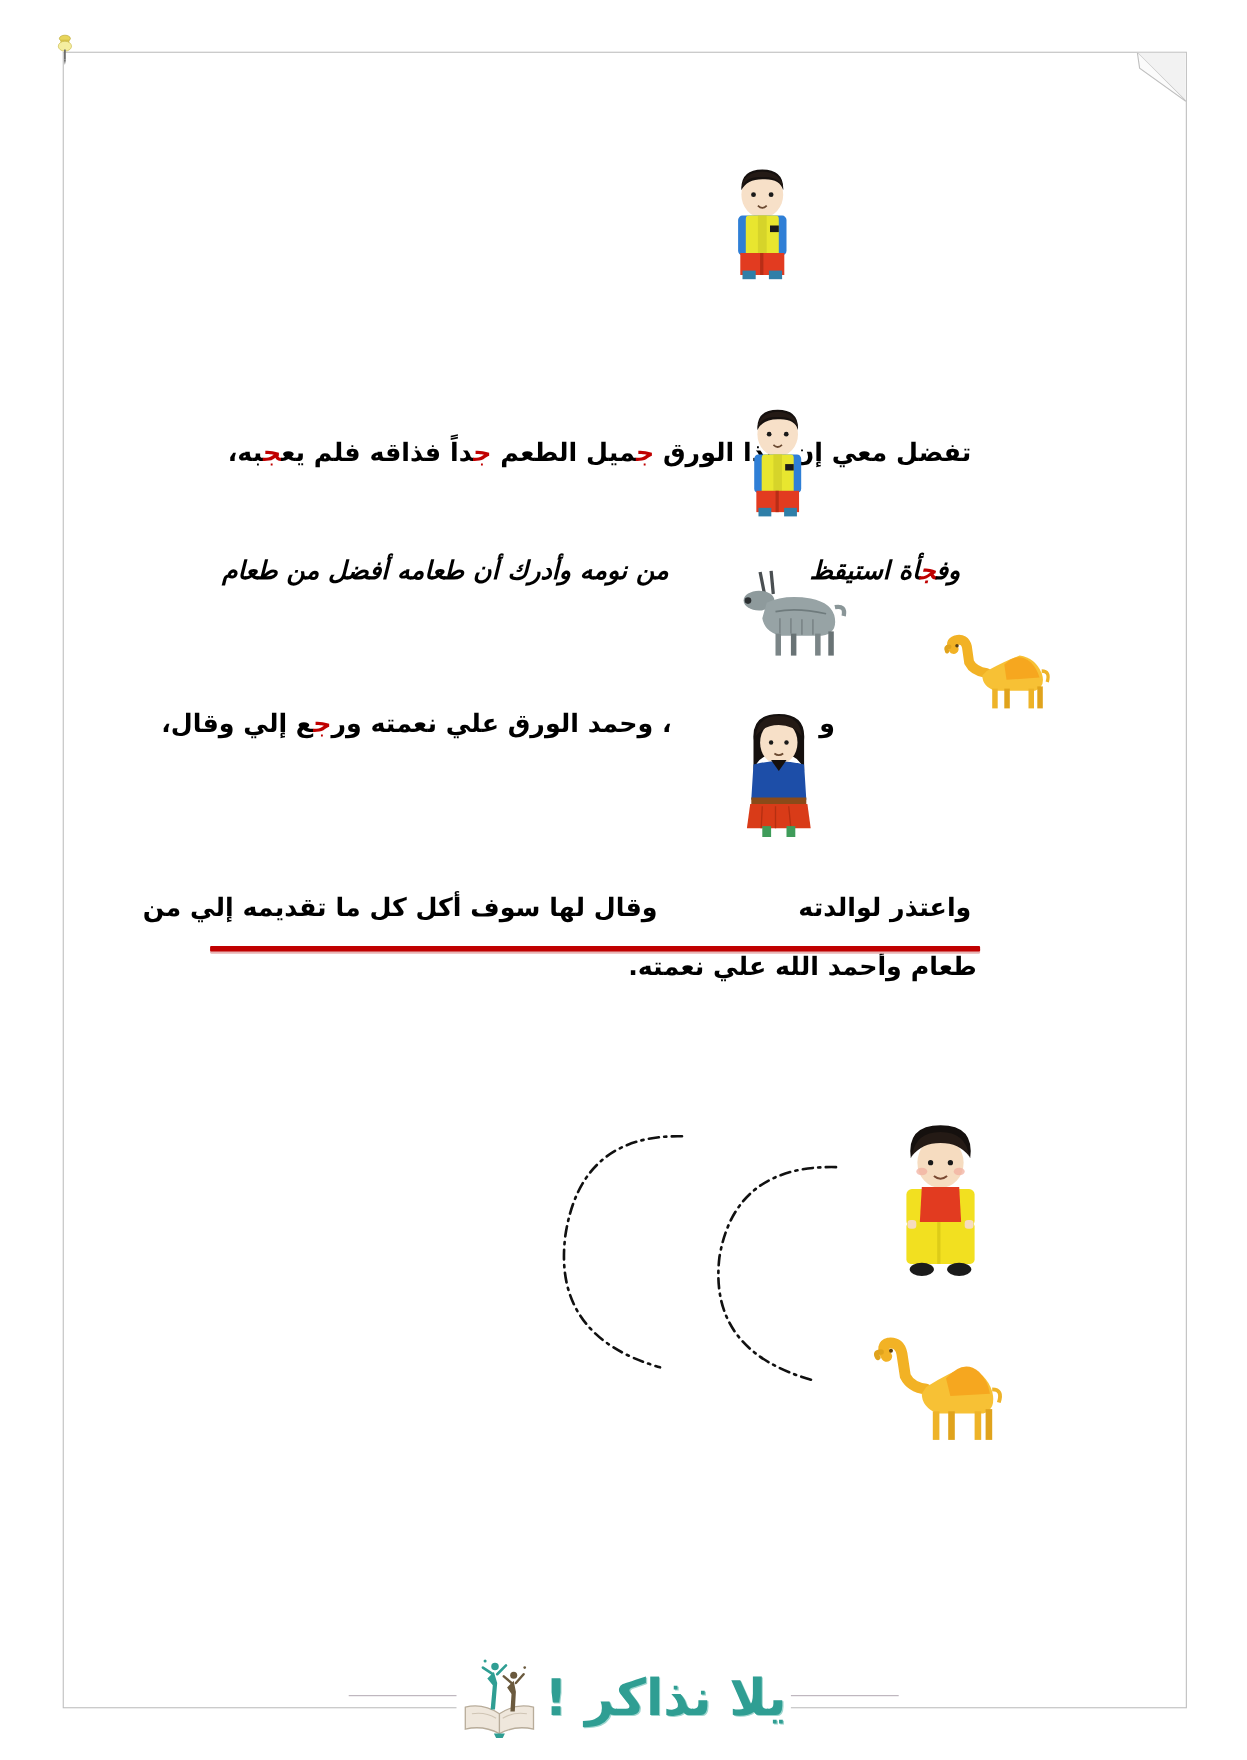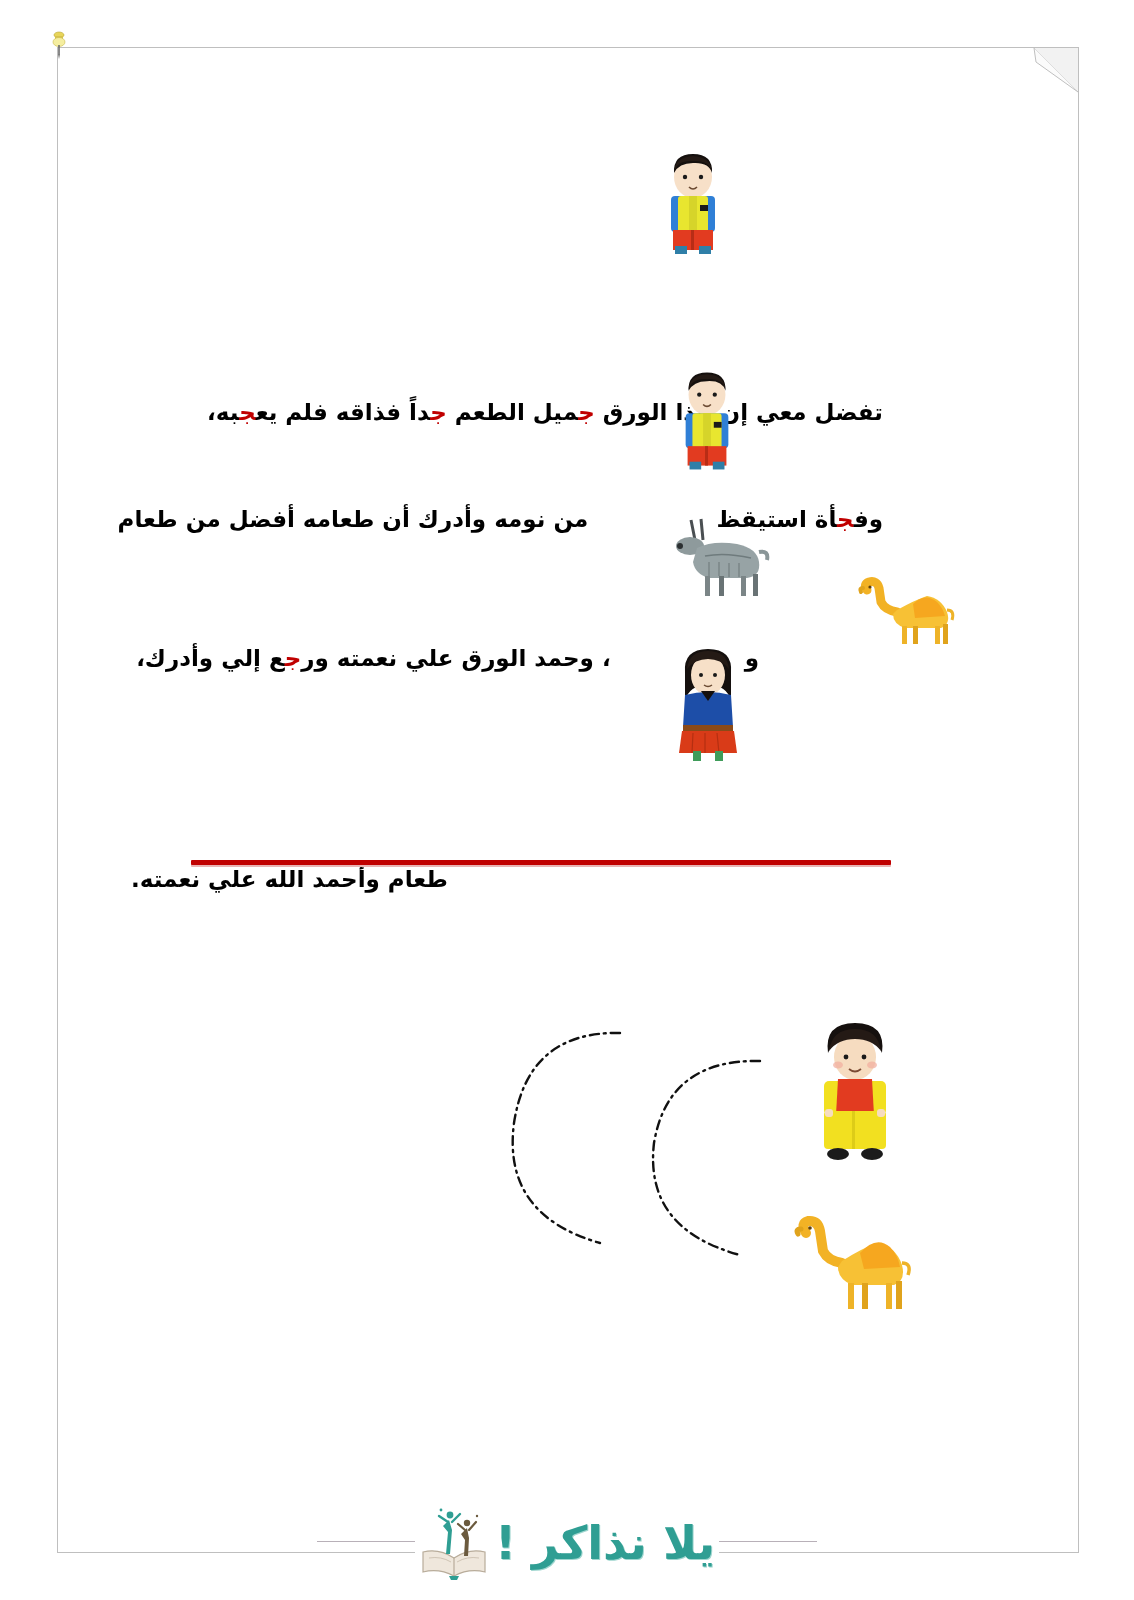--- a/index.html
+++ b/index.html
@@ -184,21 +184,21 @@
       <rect x="12" y="47" width="44" height="36" rx="4" fill="#2f7fd6"></rect>
       <rect x="19" y="47" width="30" height="38" rx="3" fill="#e8e62f"></rect>
       <rect x="30" y="47" width="8" height="38" fill="#d6d42a"></rect>
       <rect x="41" y="56" width="8" height="6" fill="#1b1b1b"></rect>
       <rect x="14" y="81" width="40" height="20" fill="#e23b20"></rect>
       <rect x="32" y="81" width="3" height="20" fill="#b82d16"></rect>
       <rect x="16" y="97" width="12" height="8" fill="#2f7fa8"></rect>
       <rect x="40" y="97" width="12" height="8" fill="#2f7fa8"></rect>
     </svg>
 
-    <div class="para-line" style="right:195px; top:458px; width:745px;">
+    <div class="para-line" style="right:205px; top:458px; width:745px;font-style:italic;">
       <span>وف</span><span class="hl">ج</span><span>أة استيقظ</span>
       <span style="display:inline-block; width:112px;"></span>
       <span>من نومه وأدرك أن طعامه أفضل من طعام</span>
     </div>
 
     <svg class="fig" style="left:607px; top:462px; width:110px; height:88px;" viewBox="0 0 110 88">
       <path d="M30 30 L26 10 M38 30 L36 9" stroke="#4a4f52" stroke-width="3" fill="none"></path>
       <ellipse cx="25" cy="36" rx="14" ry="9" fill="#8e9a9c"></ellipse>
       <circle cx="15" cy="36" r="3" fill="#2b2f31"></circle>
       <path d="M32 38 Q48 30 72 34 Q92 38 94 52 Q96 66 82 68 L44 68 Q30 64 28 52 Z" fill="#97a3a5"></path>
@@ -221,41 +221,46 @@
       <rect x="60" y="60" width="5" height="18" fill="#e0a31c"></rect>
       <rect x="82" y="60" width="5" height="18" fill="#eeb328"></rect>
       <rect x="90" y="58" width="5" height="20" fill="#e0a31c"></rect>
       <path d="M94 44 Q102 44 99 54" stroke="#eeb328" stroke-width="3" fill="none"></path>
     </svg>
 
     <div class="para-line" style="right:195px; top:597px; width:745px;">
       <span style="display:inline-block; width:116px;"></span>
       <span>و</span>
       <span style="display:inline-block; width:118px;"></span>
-      <span>، وحمد الورق علي نعمته ور</span><span class="hl">ج</span><span>ع إلي وأدرك،</span>
+      <span>، وحمد الورق علي نعمته ور</span><span class="hl">ج</span><span>ع إلي وقال،</span>
     </div>
 
     <svg class="fig" style="left:615px; top:595px; width:70px; height:118px;" viewBox="0 0 70 118">
       <path d="M12 30 Q10 6 35 6 Q60 6 58 30 L58 58 Q54 42 35 42 Q16 42 12 58 Z" fill="#15100e"></path>
       <ellipse cx="35" cy="32" rx="17" ry="20" fill="#f7e0c8"></ellipse>
       <path d="M14 26 Q16 8 35 8 Q54 8 56 26 Q48 16 35 16 Q22 16 14 26 Z" fill="#241a15"></path>
       <circle cx="28" cy="32" r="2" fill="#1a1a1a"></circle>
       <circle cx="42" cy="32" r="2" fill="#1a1a1a"></circle>
       <path d="M31 42 Q35 45 39 42" stroke="#6b4a32" stroke-width="1.5" fill="none"></path>
       <path d="M12 52 Q35 46 58 52 L60 84 L10 84 Z" fill="#1d4ea8"></path>
       <path d="M28 48 L35 58 L42 48" fill="#15100e"></path>
       <rect x="10" y="82" width="50" height="8" fill="#8a4a18"></rect>
       <path d="M9 88 L61 88 L64 110 L6 110 Z" fill="#d93b18"></path>
       <path d="M20 90 L19 110 M32 90 L32 110 M44 90 L46 110" stroke="#b52f11" stroke-width="1.2"></path>
       <rect x="20" y="108" width="8" height="10" fill="#3f9c5a"></rect>
       <rect x="42" y="108" width="8" height="10" fill="#3f9c5a"></rect>
     </svg>
 
-
-    <div class="para-line" style="right:202px; top:818px; width:745px; text-align:left;">
+    <div class="para-line" style="right:195px; top:765px; width:745px;">
+      <span>واعتذر لوالدته</span>
+      <span style="display:inline-block; width:112px;"></span>
+      <span>وقال لها سوف أكل كل ما تقديمه إلي من</span>
+    </div>
+
+    <div class="para-line" style="right:190px; top:818px; width:745px; text-align:right;">
       <span>طعام وأحمد الله علي نعمته.</span>
     </div>
   </div>
 
   <div class="rule" style="left:133px; top:812px; width:700px;"></div>
 
 
   <svg class="trace" style="left:430px; top:955px; width:300px; height:270px;" viewBox="0 0 300 270">
     <path d="M132 30 Q40 28 26 120 Q14 212 112 240" stroke="#111111" stroke-width="2.4" fill="none" stroke-dasharray="9 5 2 5" stroke-linecap="round"></path>
     <path d="M272 58 Q180 56 166 140 Q156 226 252 252" stroke="#111111" stroke-width="2.4" fill="none" stroke-dasharray="9 5 2 5" stroke-linecap="round"></path>

